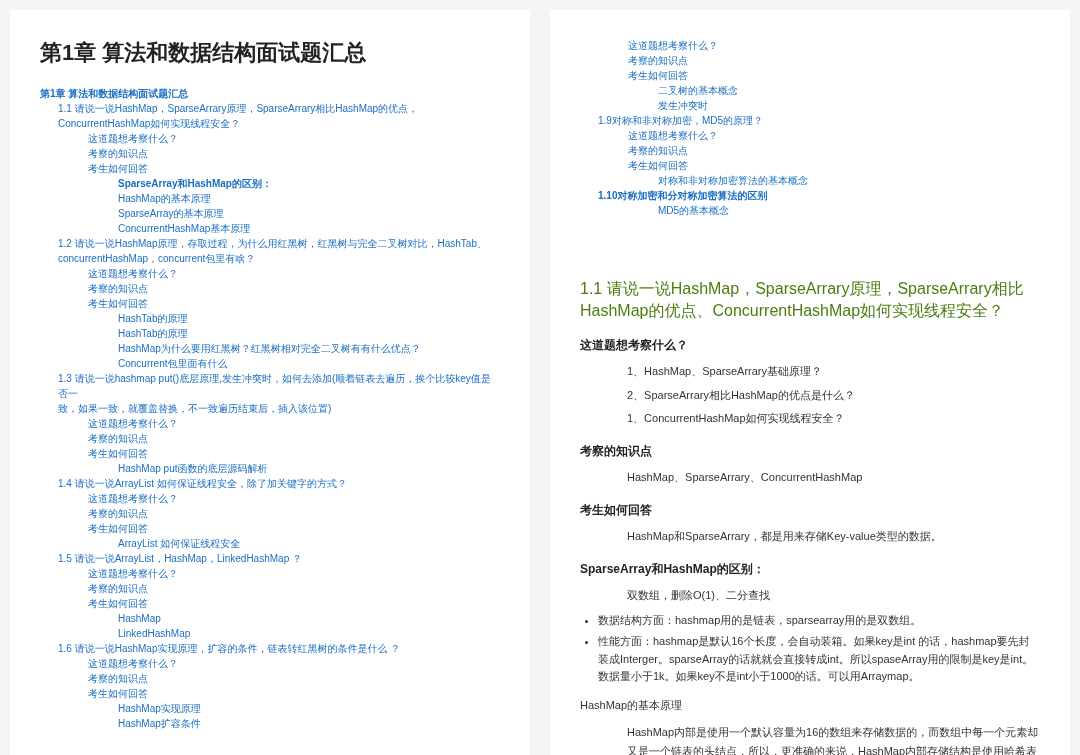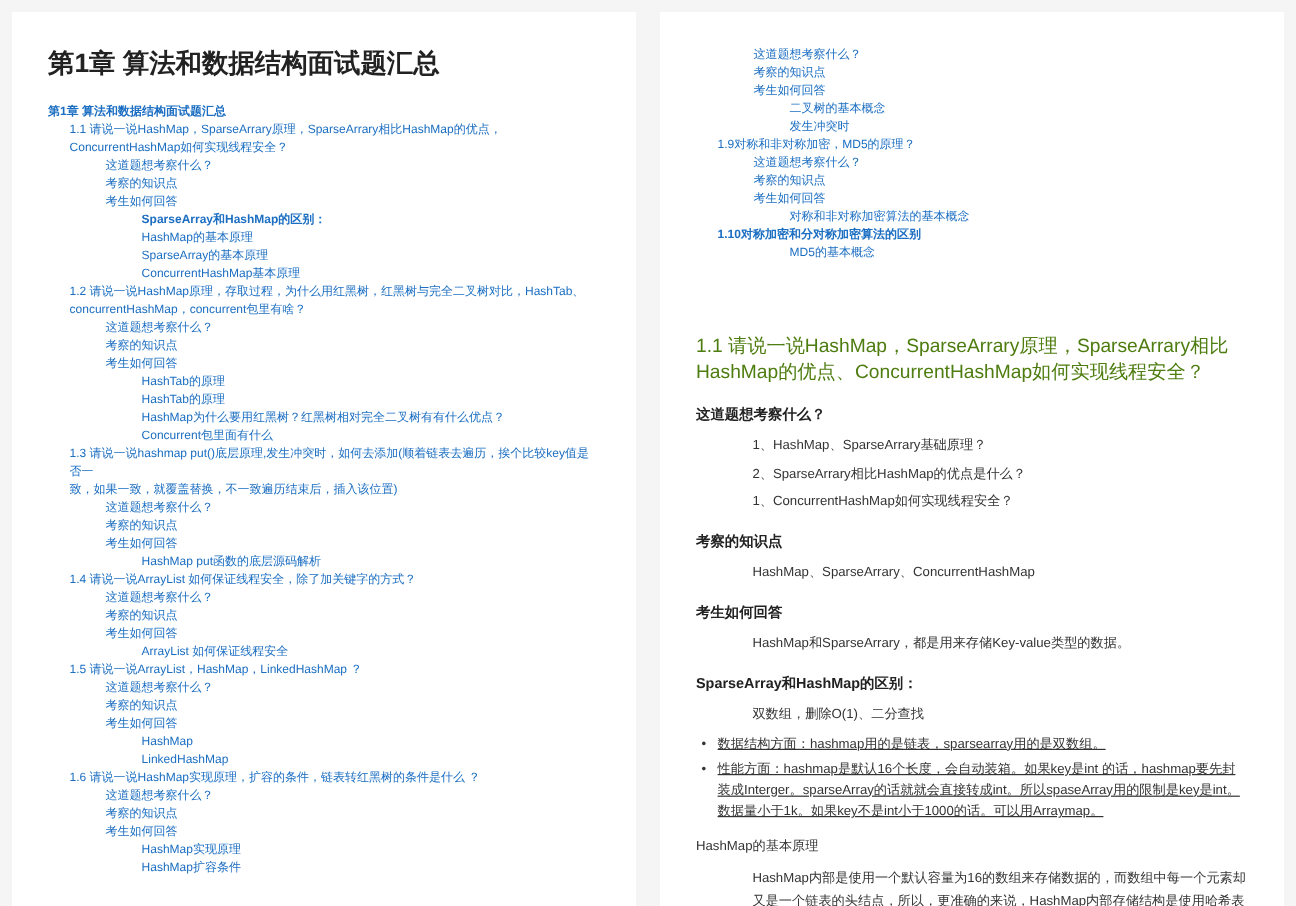--- a/index.html
+++ b/index.html
@@ -41,21 +41,21 @@
     font-size: 16px;
     font-weight: normal;
     margin-bottom: 12px;
     line-height: 1.4;
     color: #4d7c0f;
   }
   .h-sub { font-weight: bold; margin: 14px 0 8px 0; font-size: 12px; color:#222;}
   .body-text { font-size: 11px; line-height: 1.8; color:#333; margin-bottom:4px;margin-left:47px;}
   .body-text-sm { font-size: 11px; line-height: 1.7; color:#333;}
   ul.bullets { padding-left: 18px; margin: 6px 0 10px 0;}
-  ul.bullets li { font-size: 11px; line-height: 1.6; margin-bottom:4px; color:#333;text-decoration:underline;}
+  ul.bullets li { font-size: 11px; line-height: 1.6; margin-bottom:4px; color:#333;}
   .right-toc .toc-item { font-size:10px; }
 </style>
 </head>
 <body>
 
 <div class="page">
   <h1 class="page-title">第1章 算法和数据结构面试题汇总</h1>
   <div class="toc" id="toc-left">
       <a class="toc-item ind0 bold">第1章 算法和数据结构面试题汇总</a>
       <a class="toc-item ind1">1.1  请说一说HashMap，SparseArrary原理，SparseArrary相比HashMap的优点，</a>

